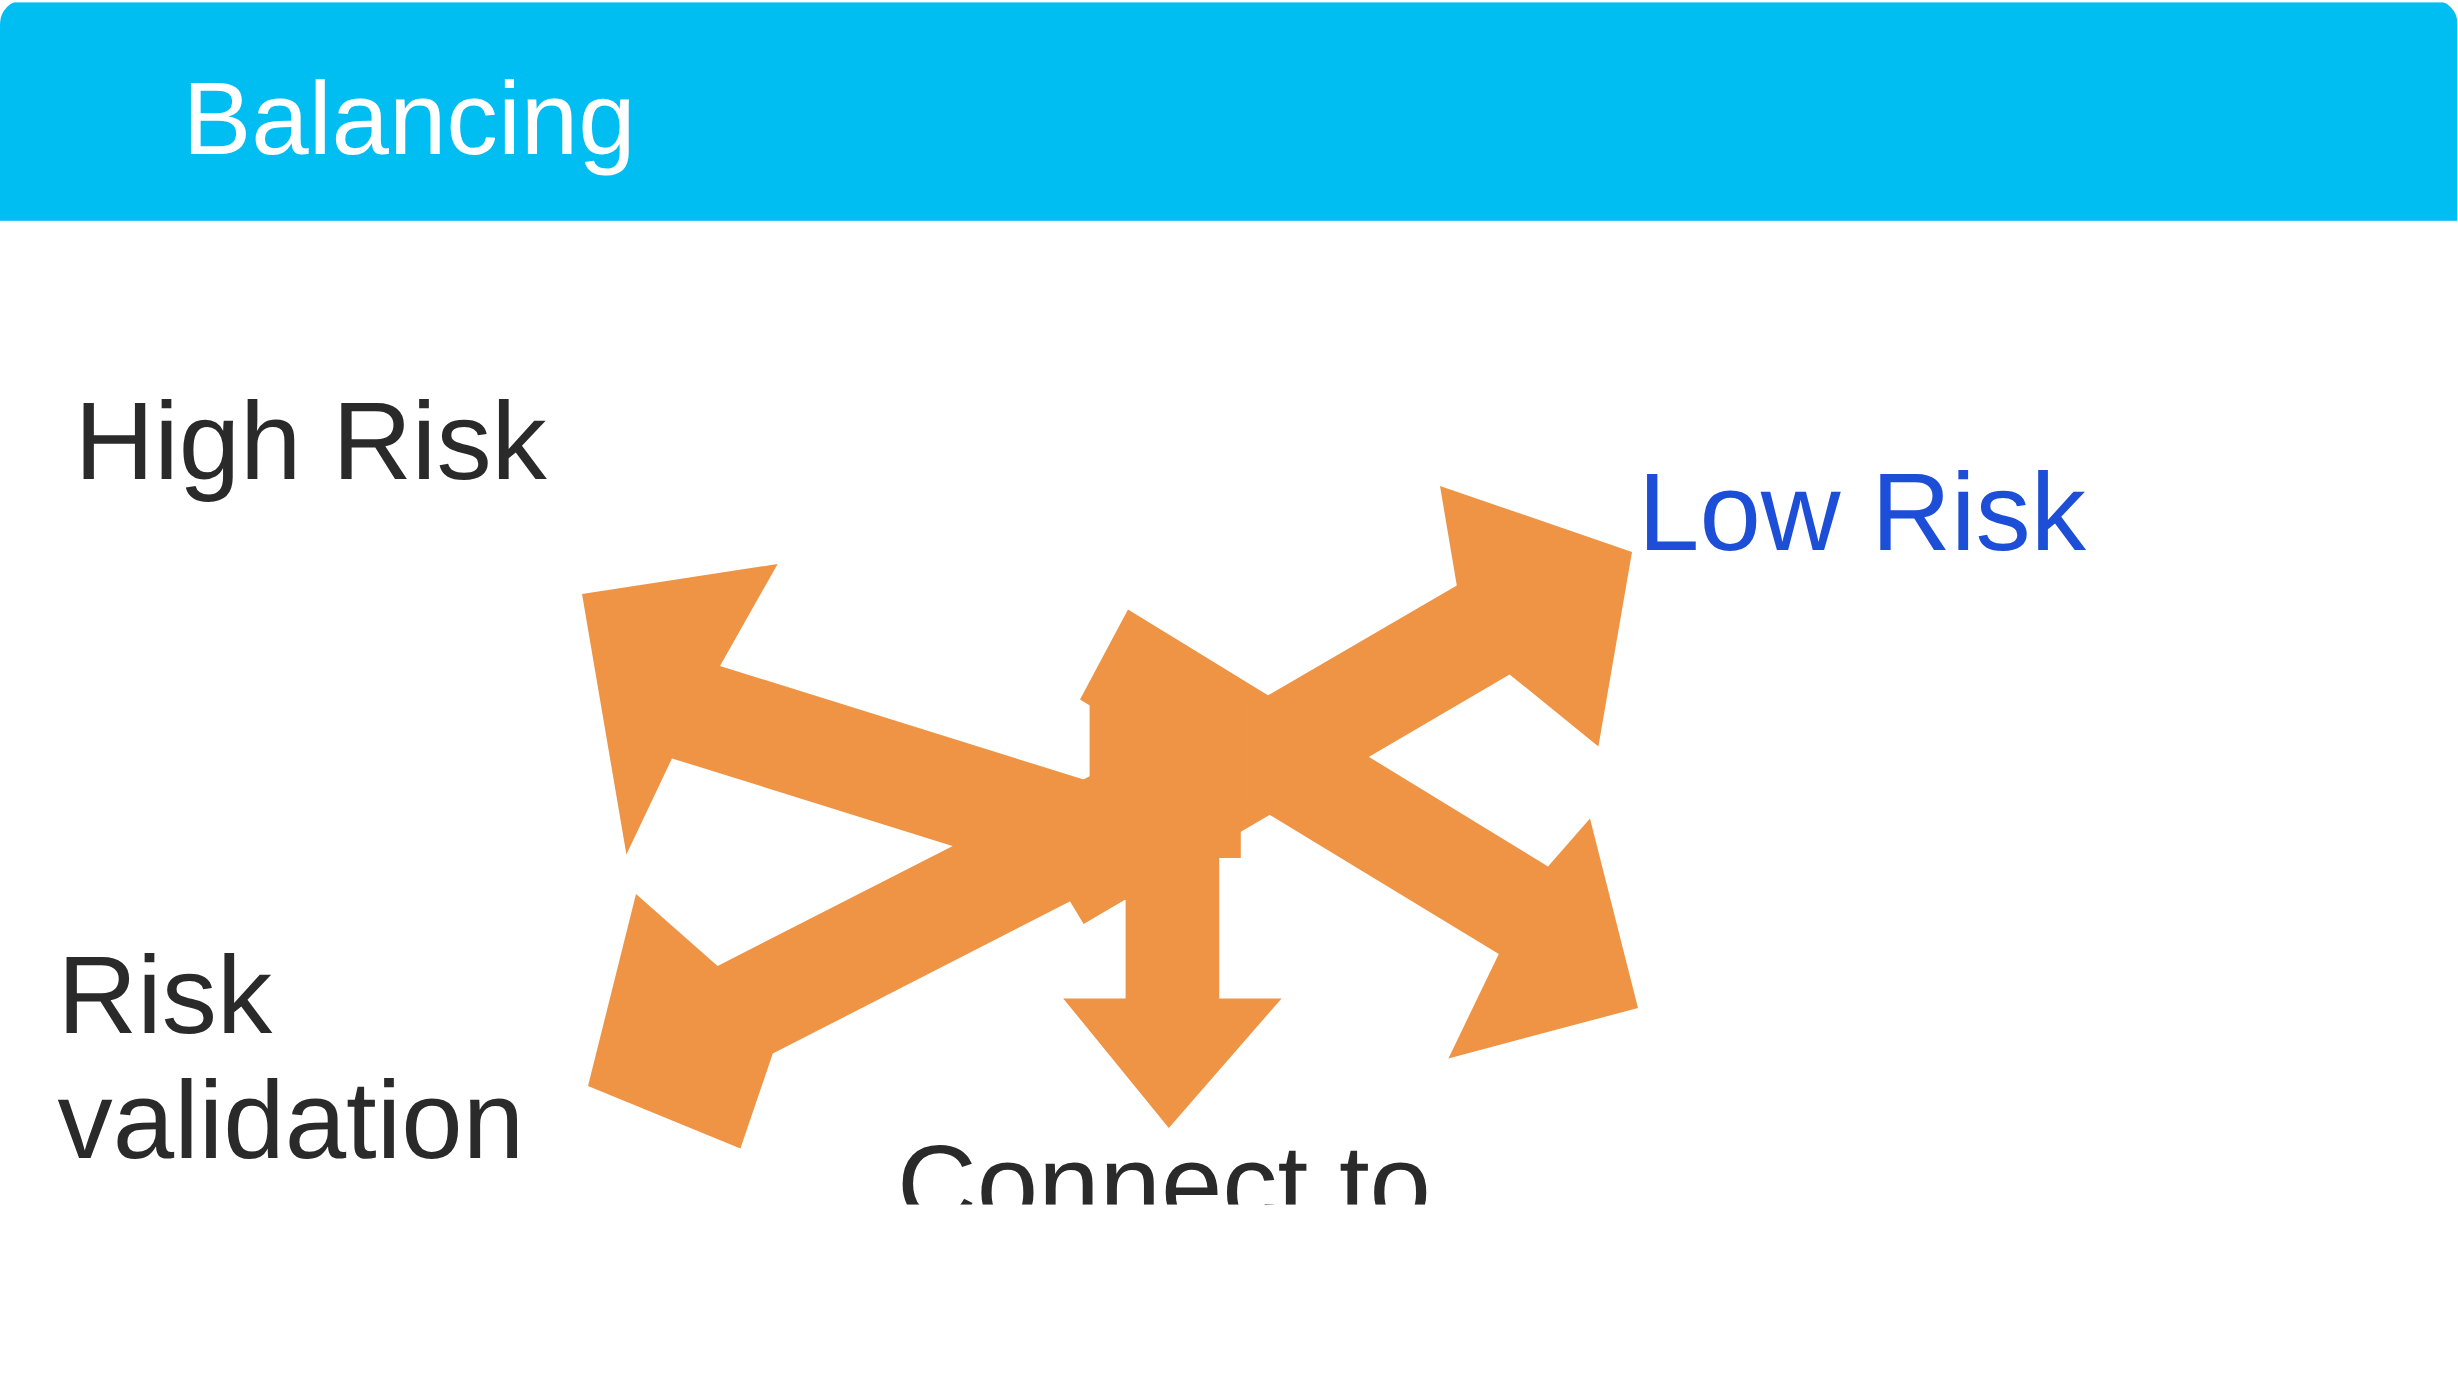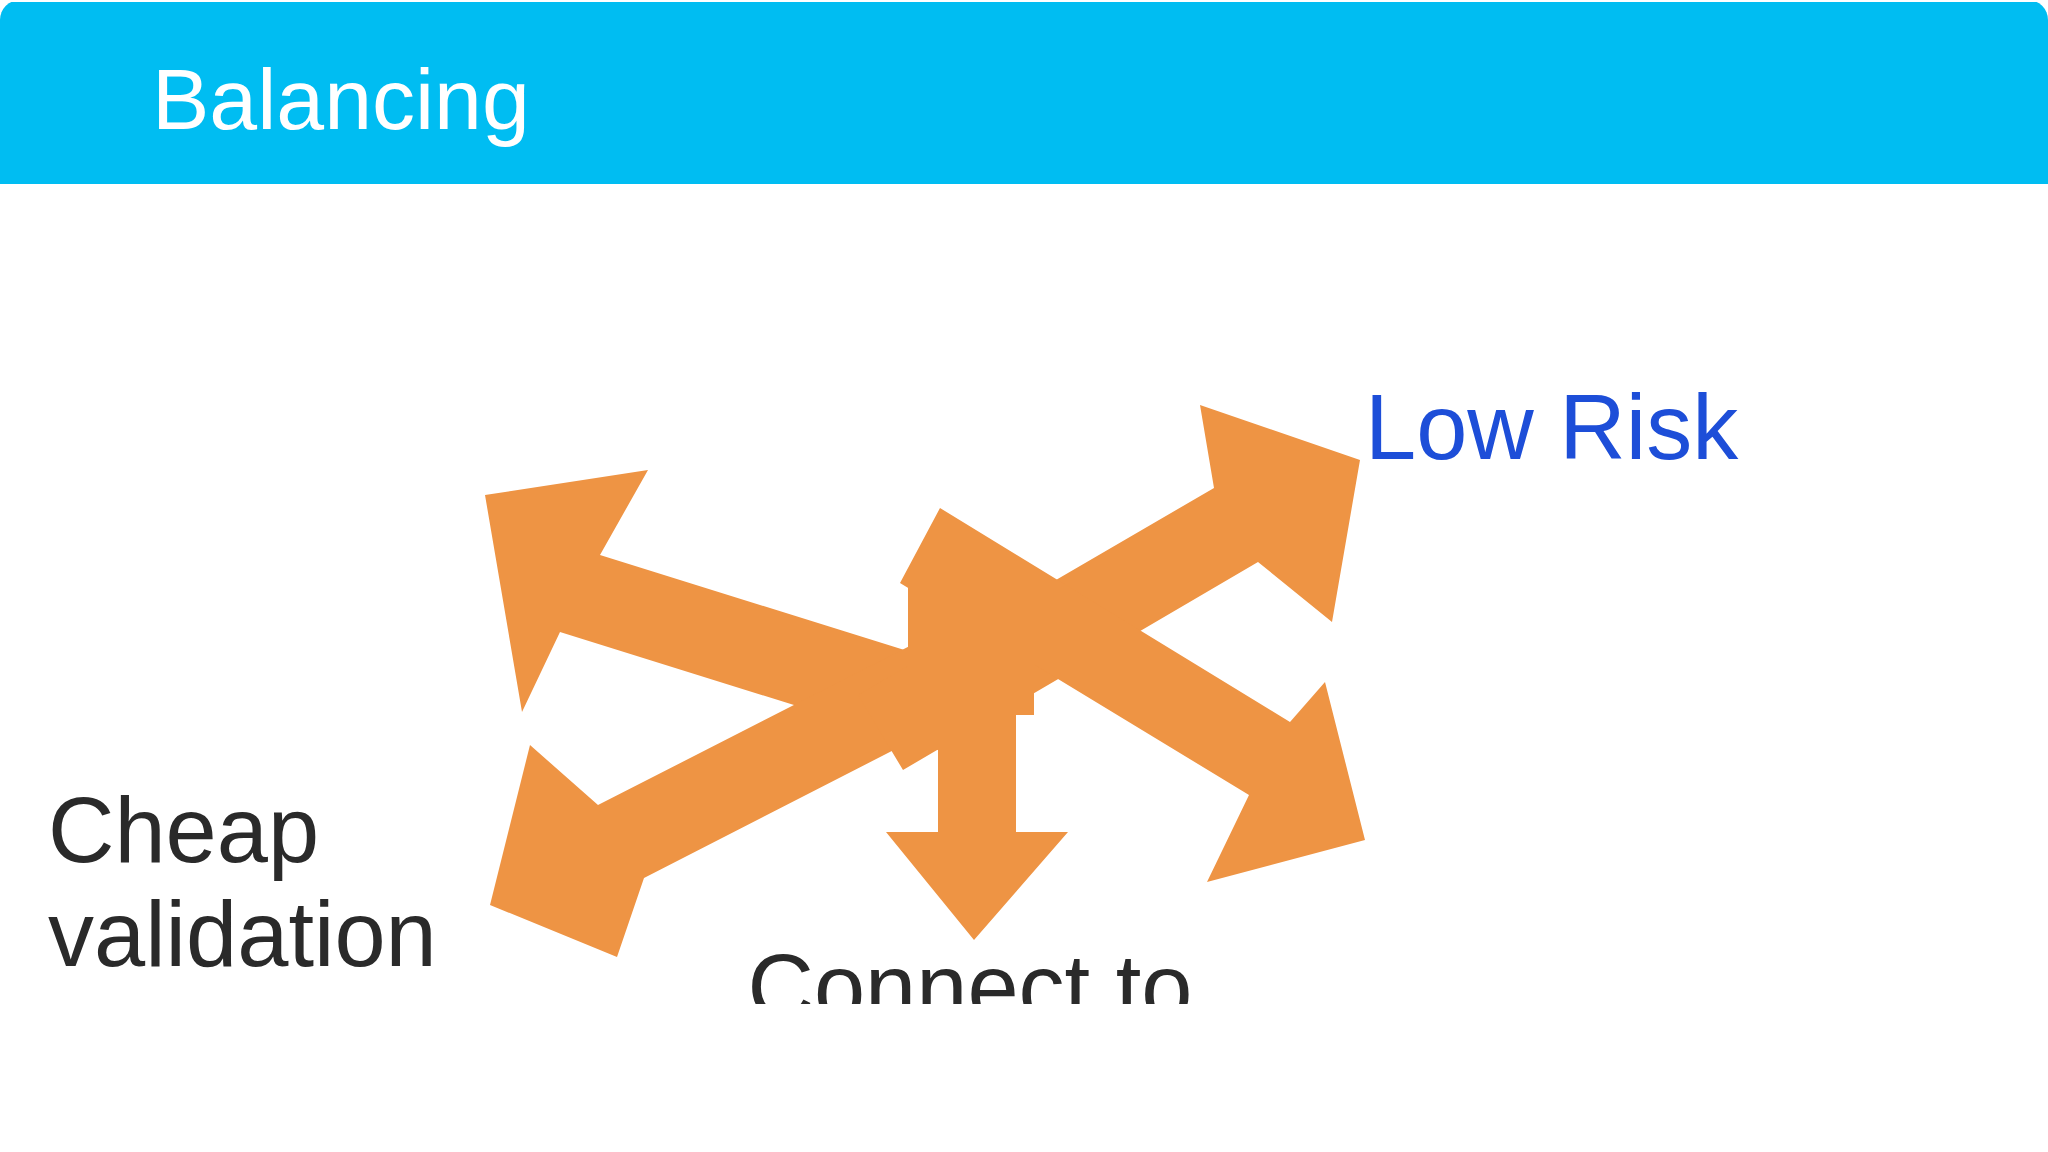--- a/index.html
+++ b/index.html
@@ -117,23 +117,24 @@
 
     <polygon fill="#EE9444" points="1360,460 1332,622 1258,562 903,770 858,695 1214,488 1200,405"></polygon>
 
     <polygon fill="#EE9444" points="1365,840 1207,882 1249,795 900,583 940,508 1290,722 1325,682"></polygon>
 
     <polygon fill="#EE9444" points="974,940 886,832 938,832 938,560 1016,560 1016,832 1068,832"></polygon>
 
     <polygon fill="#EE9444" points="908,585 1034,585 1034,715 908,715"></polygon>
   </svg>
 
+  <div class="label" id="label-high-risk" style="color: rgb(42, 42, 42);">High Risk</div>
 
   <div class="label" id="label-low-risk" style="color: #1d4ed8;">Low Risk</div>
 
-  <div class="label" id="label-cheap-validation" style="color: rgb(42, 42, 42);">Cheap
+  <div class="label" id="label-cheap-validation" style="color: rgb(42, 42, 42);">Risk
 validation</div>
 
   <div class="label" id="label-connect-reality" style="color: rgb(42, 42, 42); text-align: center;">Connect to
 Reality</div>
 
 
 </div>
 
 </body></html>

